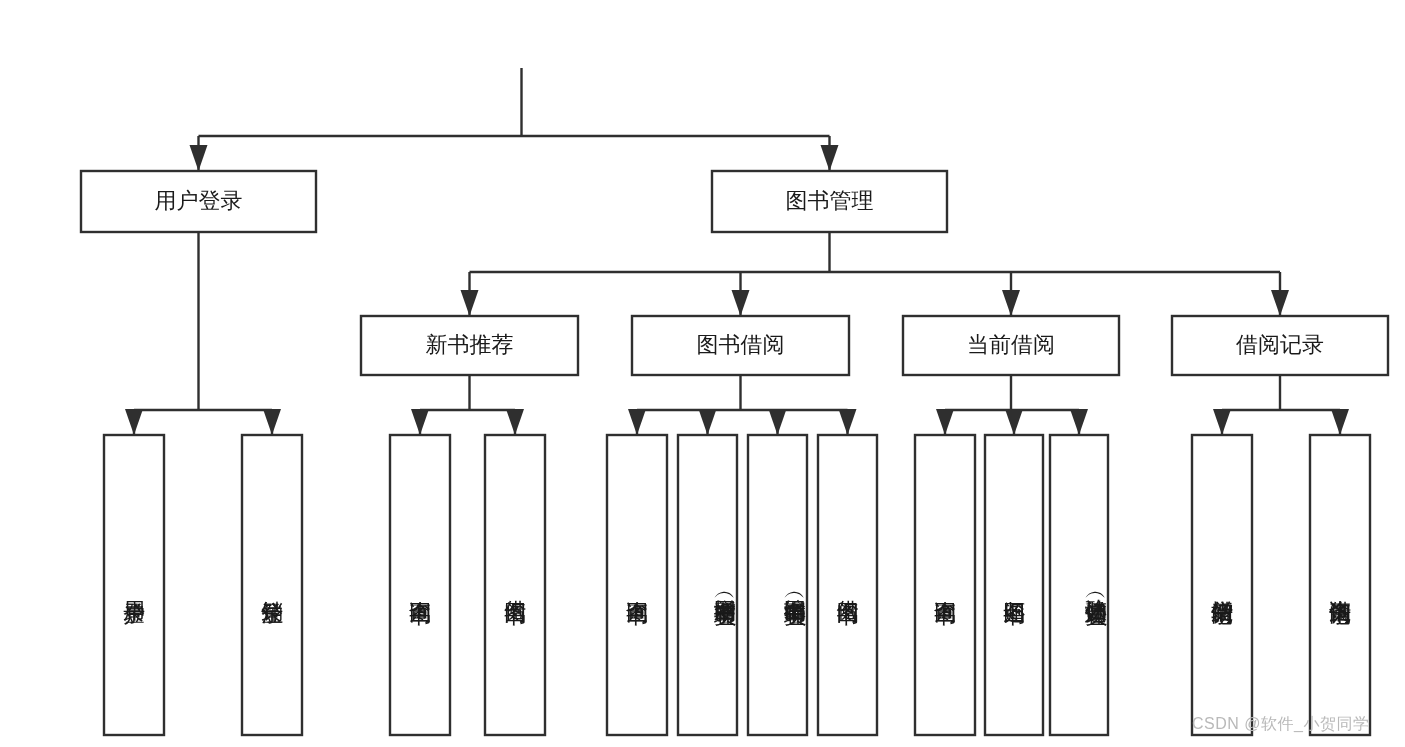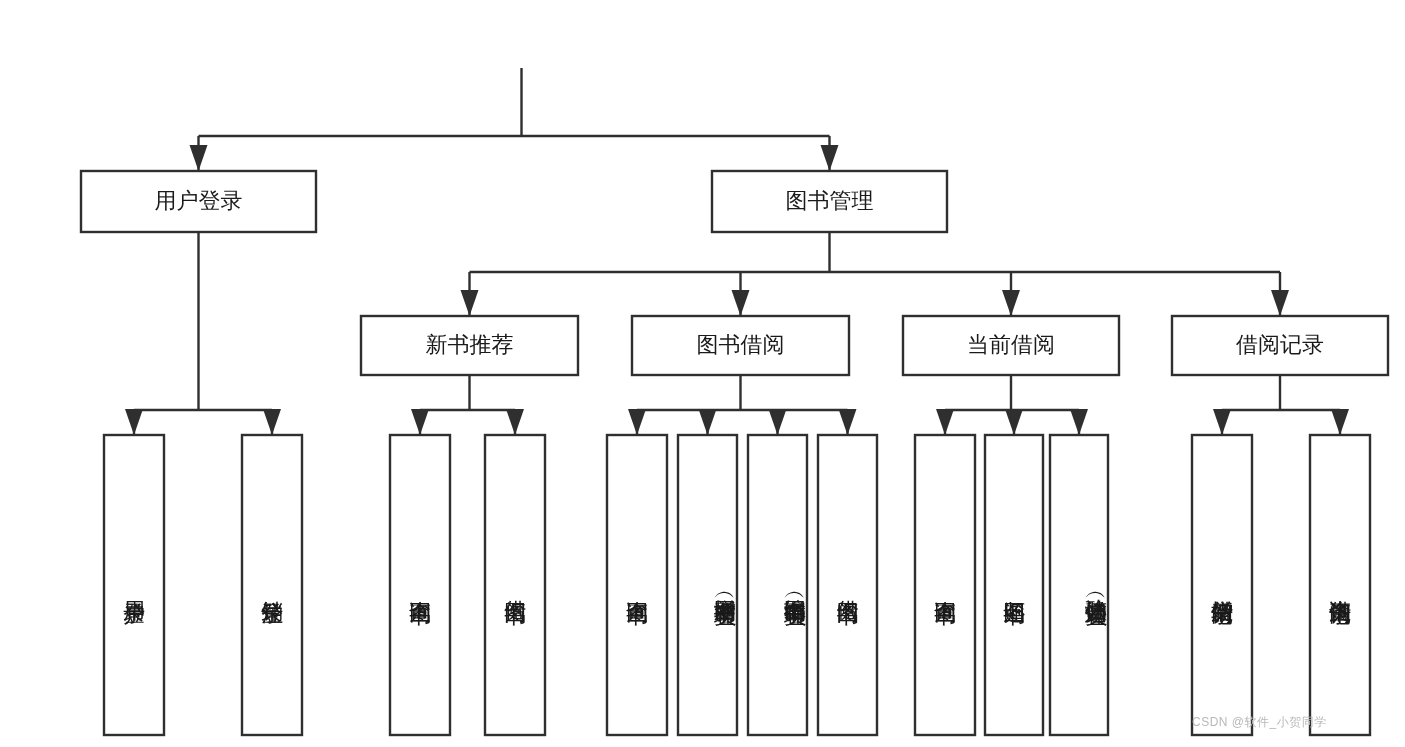--- a/index.html
+++ b/index.html
@@ -59,21 +59,21 @@
     pointer-events: none;
   }
   .vlabel.centered {
     align-items: center;
   }
   #watermark {
     position: absolute;
     left: 1192px;
     top: 714px;
     font-family: "Liberation Sans", "DejaVu Sans", sans-serif;
-    font-size: 12px;
+    font-size: 16px;
     color: #b9b9b9;
     white-space: nowrap;
     letter-spacing: 0.5px;
     text-align: center;
   }
 </style>
 </head>
 <body>
 
 <svg id="diagram" viewBox="0 0 1405 747" xmlns="http://www.w3.org/2000/svg">

